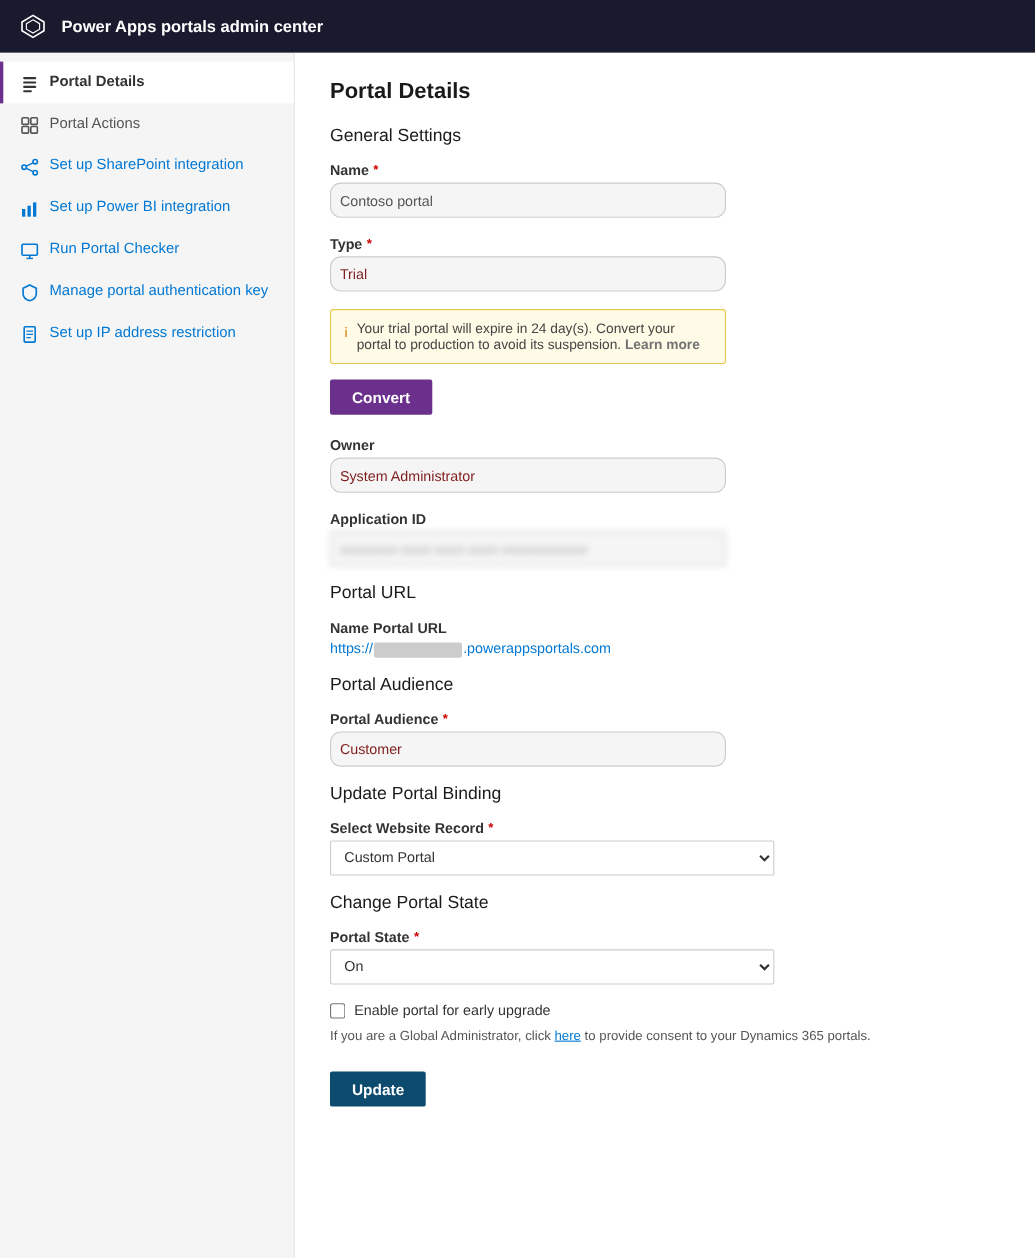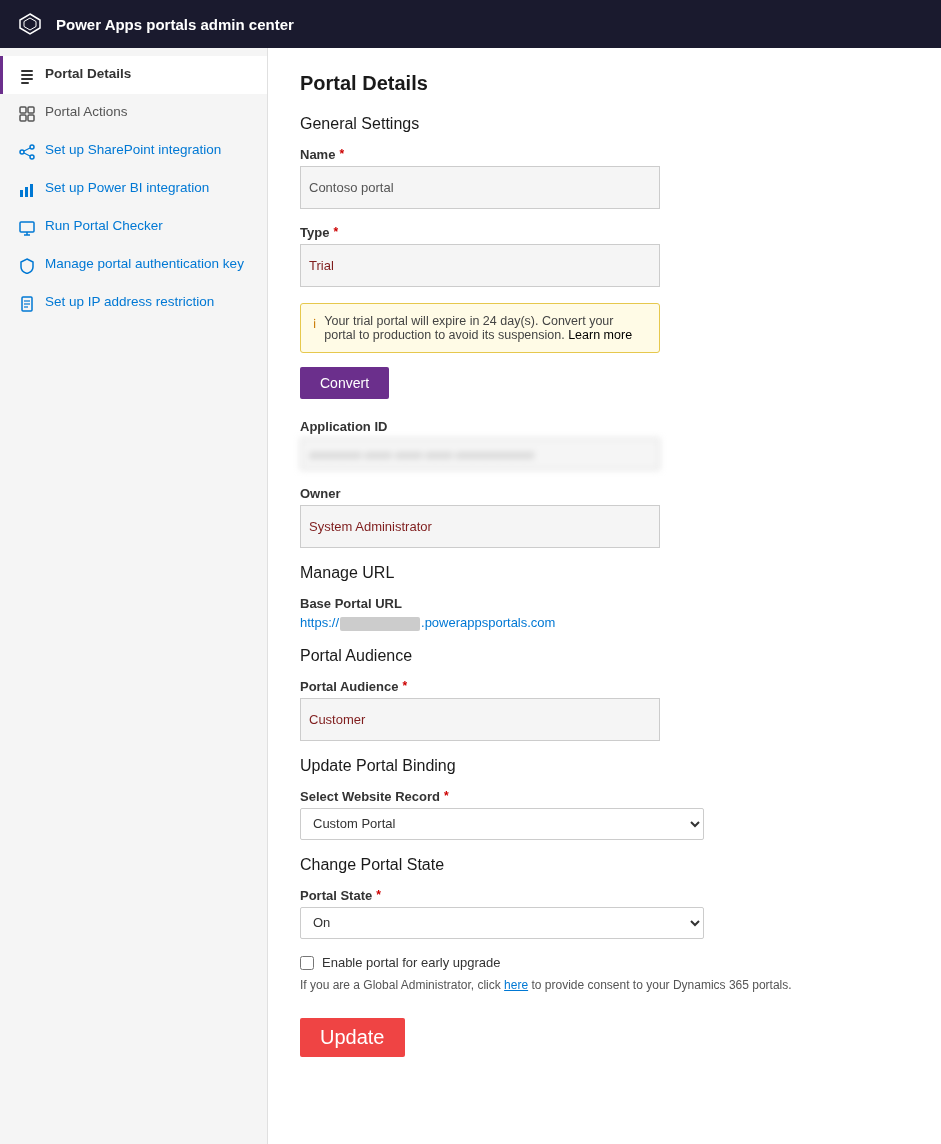--- a/index.html
+++ b/index.html
@@ -83,23 +83,23 @@
     .field-label {
       font-size: 13px;
       font-weight: 600;
       margin-bottom: 4px;
       color: #333;
       display: flex; gap: 4px;
     }
     .required-star { color: #c00; font-size: 12px; }
     .field-input {
       width: 360px;
-      height: 43px;
+      height: 32px;
       border: 1px solid #ccc;
-      border-radius: 0;
+      border-radius: 10px;
       padding: 0 8px;
       font-size: 13px;
       background: #f5f5f5;
       color: #555;
       display: block;
     }
     .field-input:disabled { background: #f5f5f5; color: #7f1d1d; }
     .field-select {
       width: 404px;
       height: 32px;
@@ -121,30 +121,30 @@
       border-radius: 3px;
       padding: 10px 12px;
       display: flex;
       align-items: flex-start;
       gap: 8px;
       margin-bottom: 14px;
       font-size: 12.5px;
       color: #444;
     }
     .warning-icon { color: #c87800; flex-shrink: 0; margin-top: 1px; }
-    .warning-banner a { color: #000000; text-decoration: none; }
+    .warning-banner a { color: #737373; text-decoration: none; font-weight: bold; }
 
     
     .btn-convert {
       background: #6b2f8c;
       color: #fff;
       border: none;
       padding: 8px 20px;
       font-size: 14px;
-      font-weight: 400;
+      font-weight: 700;
       border-radius: 2px;
       cursor: pointer;
       margin-bottom: 20px;
     }
 
     
     .app-id-field {
       width: 360px;
       height: 32px;
       border: 1px solid #ccc;
@@ -167,26 +167,26 @@
       background: #ccc;
       border-radius: 2px;
       width: 80px;
       height: 14px;
       vertical-align: middle;
       margin: 0 1px;
     }
 
     
     .btn-update {
-      background: #ef4444;
+      background: #0c4a6e;
       color: #fff;
       border: none;
       padding: 8px 20px;
-      font-size: 20px;
-      font-weight: 400;
+      font-size: 14px;
+      font-weight: 700;
       border-radius: 2px;
       cursor: pointer;
       margin-top: 10px;
     }
 
     
     .checkbox-row {
       display: flex;
       align-items: flex-end;
       gap: 8px;
@@ -337,34 +337,34 @@
         <span>Your trial portal will expire in 24 day(s). Convert your portal to production to avoid its suspension.</span>
         <a href="#">Learn more</a>
       </span>
     </div>
 
     
     <button class="btn-convert">Convert</button>
 
     
     <div class="field-group">
+      <div class="field-label">Owner</div>
+      <input class="field-input" type="text" disabled="" value="System Administrator" style="">
+    </div>
+
+    
+    <div class="field-group">
       <div class="field-label">Application ID</div>
       <div class="app-id-field">xxxxxxxx-xxxx-xxxx-xxxx-xxxxxxxxxxxx</div>
     </div>
 
     
-    <div class="field-group">
-      <div class="field-label">Owner</div>
-      <input class="field-input" type="text" disabled="" value="System Administrator" style="">
-    </div>
-
-    
     <div style="margin-top: 10px; margin-bottom: 16px;">
-      <h2 class="section-title">Manage URL</h2>
-      <div class="field-label">Base Portal URL</div>
+      <h2 class="section-title">Portal URL</h2>
+      <div class="field-label">Name Portal URL</div>
       <div style="margin-top: 4px; font-size: 13px;">
         <a href="#" class="portal-url-link">
           <span>https://</span><span class="portal-url-blurred"></span><span>.powerappsportals.com</span>
         </a>
       </div>
     </div>
 
     
     <div style="margin-bottom: 16px;">
       <h2 class="section-title">Portal Audience</h2>

